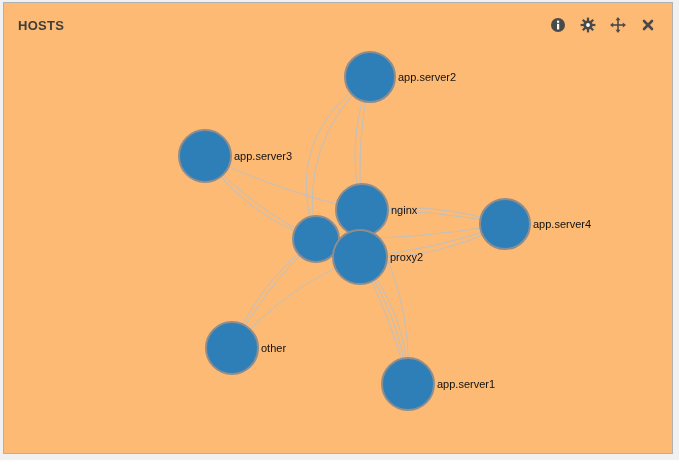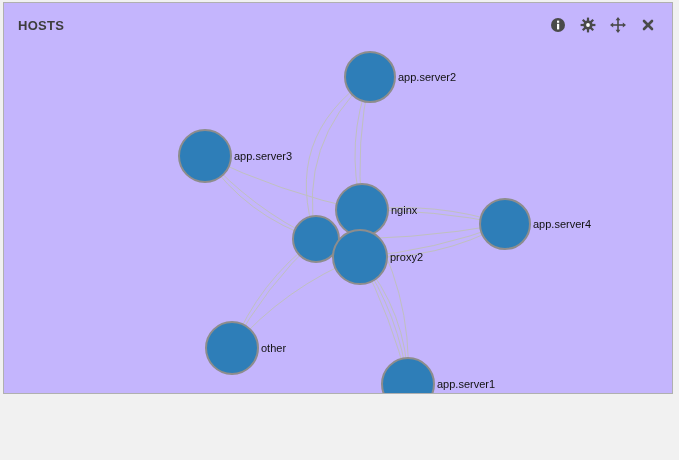--- a/index.html
+++ b/index.html
@@ -5,22 +5,22 @@
   * { margin: 0; padding: 0; box-sizing: border-box; }
   html, body {
     width: 679px; height: 460px;
     background: #f1f1f1;
     font-family: "Liberation Sans", sans-serif;
     overflow: hidden;
   }
   .panel {
     position: absolute;
     left: 3px; top: 2px;
-    width: 670px; height: 392px;
-    background: #c4b5fd;
+    width: 670px; height: 452px;
+    background: #fdba74;
     border: 1px solid #b0b0b0;
     overflow: hidden;
   }
   .panel-header {
     position: absolute;
     top: 0; left: 0; right: 0;
     height: 44px;
     display: flex;
     align-items: center;
     justify-content: space-between;

